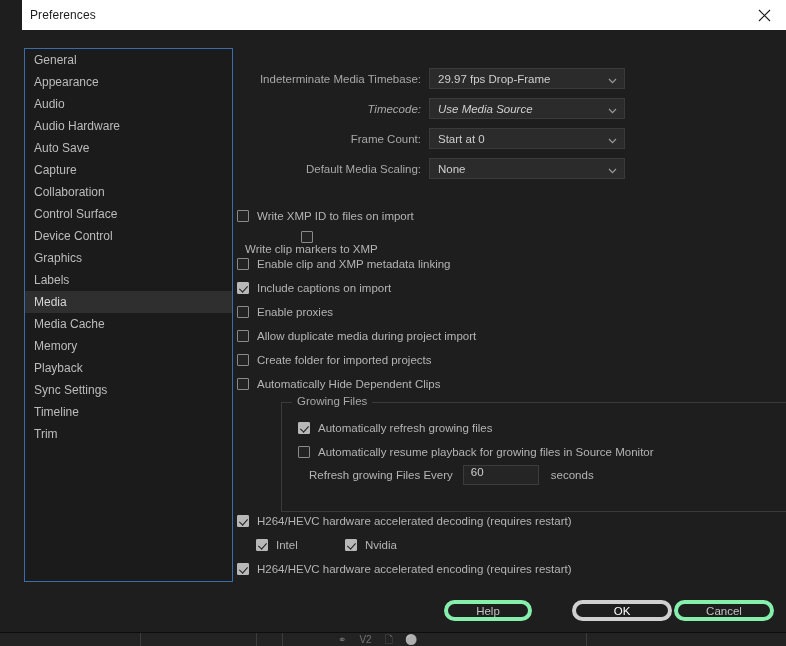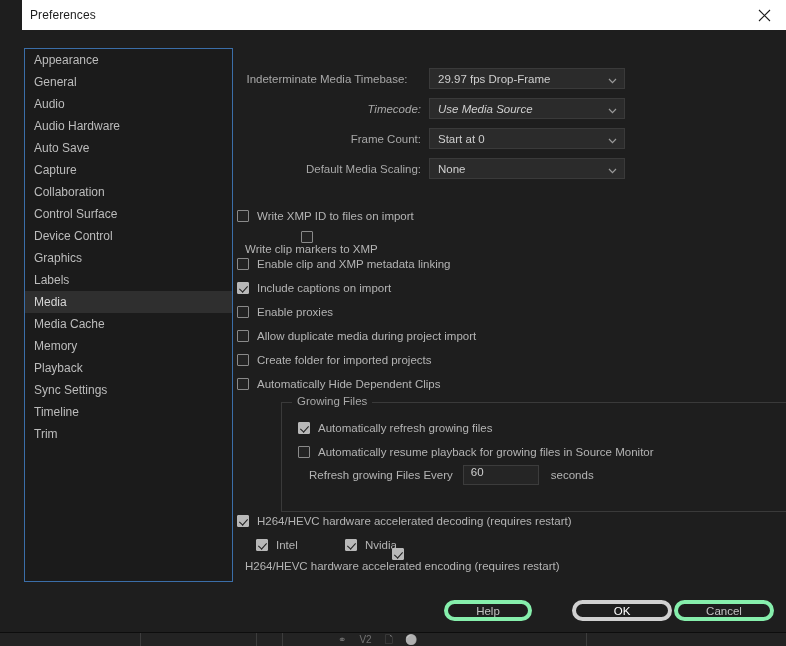--- a/index.html
+++ b/index.html
@@ -390,22 +390,22 @@
     <div id="close-button">
       <svg width="13" height="13" viewBox="0 0 13 13" aria-hidden="true">
         <path d="M1 1 L12 12 M12 1 L1 12" stroke="#1d1d1d" stroke-width="1.1" fill="none"></path>
       </svg>
     </div>
   </div>
 
   <div id="dialog-body">
 
     <div id="category-list">
+      <div class="category-item">General</div>
       <div class="category-item">Appearance</div>
-      <div class="category-item">General</div>
       <div class="category-item">Audio</div>
       <div class="category-item">Audio Hardware</div>
       <div class="category-item">Auto Save</div>
       <div class="category-item">Capture</div>
       <div class="category-item">Collaboration</div>
       <div class="category-item">Control Surface</div>
       <div class="category-item">Device Control</div>
       <div class="category-item">Graphics</div>
       <div class="category-item">Labels</div>
       <div class="category-item selected">Media</div>
@@ -413,21 +413,21 @@
       <div class="category-item">Memory</div>
       <div class="category-item">Playback</div>
       <div class="category-item">Sync Settings</div>
       <div class="category-item">Timeline</div>
       <div class="category-item">Trim</div>
     </div>
 
     <div id="settings-panel">
 
       <div class="field-row" style="left:0; top:20px; width:392px;">
-        <span class="field-label" style="width:188px;text-align:center;">Indeterminate Media Timebase:</span>
+        <span class="field-label" style="width:188px;">Indeterminate Media Timebase:</span>
         <div class="select-box">
           <span class="select-value">29.97 fps Drop-Frame</span>
           <span class="select-chevron">
             <svg width="9" height="6" viewBox="0 0 9 6">
                 <path d="M1 1 L4.5 4.6 L8 1" stroke="#9a9a9a" stroke-width="1.2" fill="none"></path>
               </svg>
           </span>
         </div>
       </div>
 
@@ -526,21 +526,21 @@
         <span class="check-label">H264/HEVC hardware accelerated decoding (requires restart)</span>
       </div>
       <div class="check-row" style="left:23px; top:488px;">
         <span class="checkbox checked"></span>
         <span class="check-label">Intel</span>
       </div>
       <div class="check-row" style="left:112px; top:488px;">
         <span class="checkbox checked"></span>
         <span class="check-label">Nvidia</span>
       </div>
-      <div class="check-row" style="left:4px; top:500px;flex-direction:column;">
+      <div class="check-row" style="left:4px; top:512px;">
         <span class="checkbox checked"></span>
         <span class="check-label">H264/HEVC hardware accelerated encoding (requires restart)</span>
       </div>
 
     </div>
   </div>
 
   <div id="dialog-footer">
     <button class="dialog-button" id="help-button">Help</button>
     <button class="dialog-button primary" id="ok-button">OK</button>

